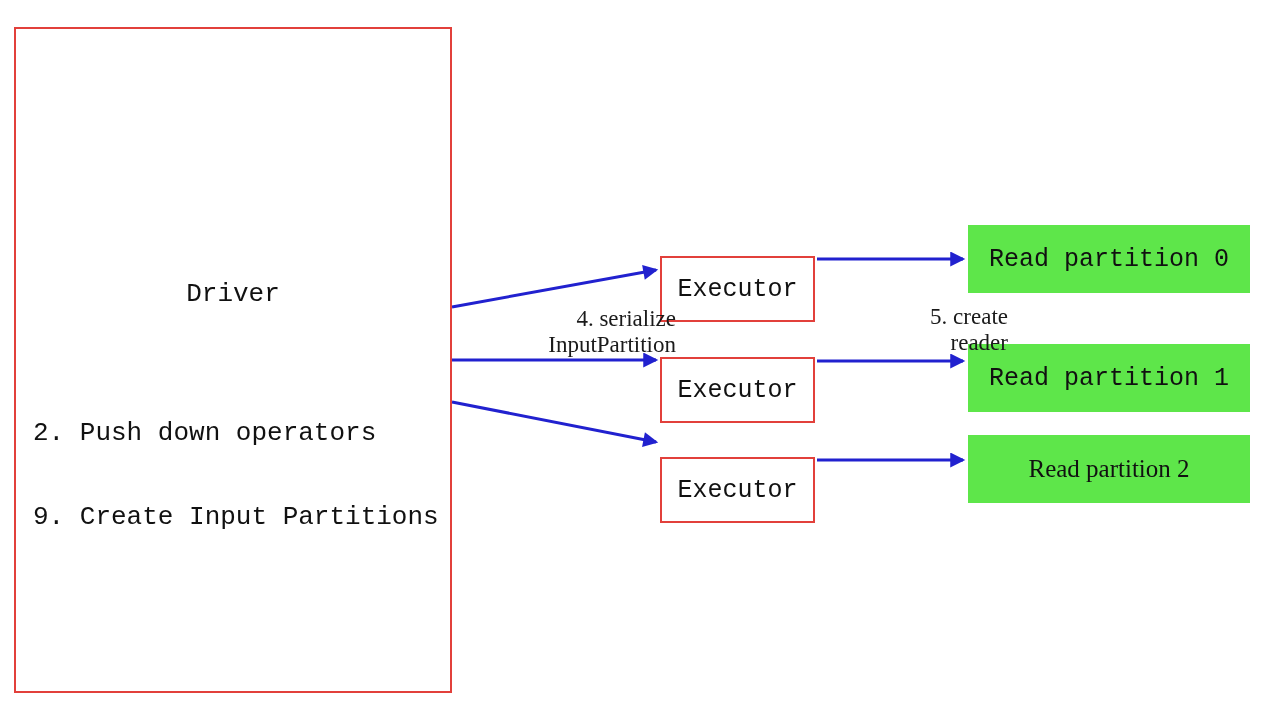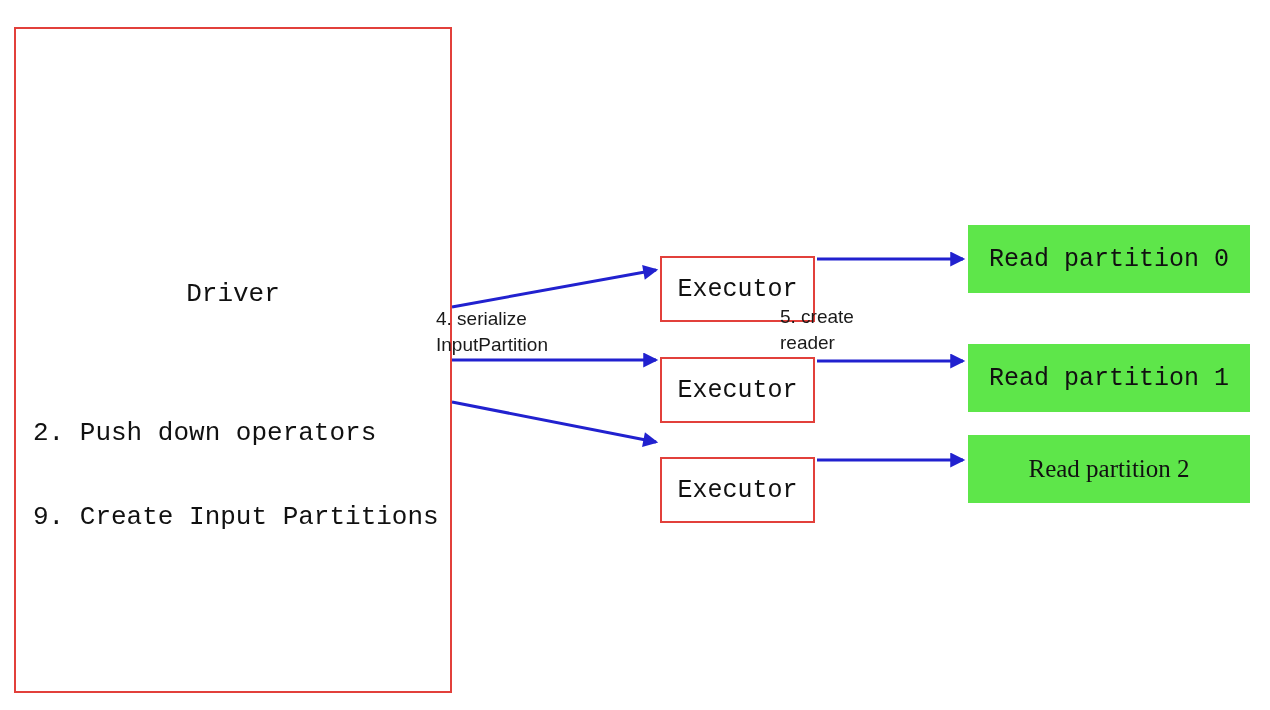--- a/index.html
+++ b/index.html
@@ -77,33 +77,33 @@
     background:var(--partition-green);
     display:flex;align-items:center;justify-content:center;
     font-size:25px;
     white-space:pre;
   }
   .part-0{top:225px;}
   .part-1{top:344px;}
   .part-2{top:435px;font-family:Liberation Serif, serif;}
   .edge-label{
     position:absolute;
-    font-family:Liberation Sans, sans-serif;
-    font-size:19px;
+    font-family:Liberation Serif, serif;
+    font-size:23px;
     line-height:26px;
-    text-align:left;
+    text-align:right;
     white-space:pre-line;
     color:#1a1a1a;
   }
   .label-serialize{
     left:436px;top:306px;
     width:240px;
   }
   .label-reader{
-    left:780px;top:304px;
+    left:808px;top:304px;
     width:200px;
   }
 </style>
 </head>
 <body>
 
 <div class="canvas">
 
   <svg class="arrows-layer" viewBox="0 0 1270 710" xmlns="http://www.w3.org/2000/svg">
     <defs>

